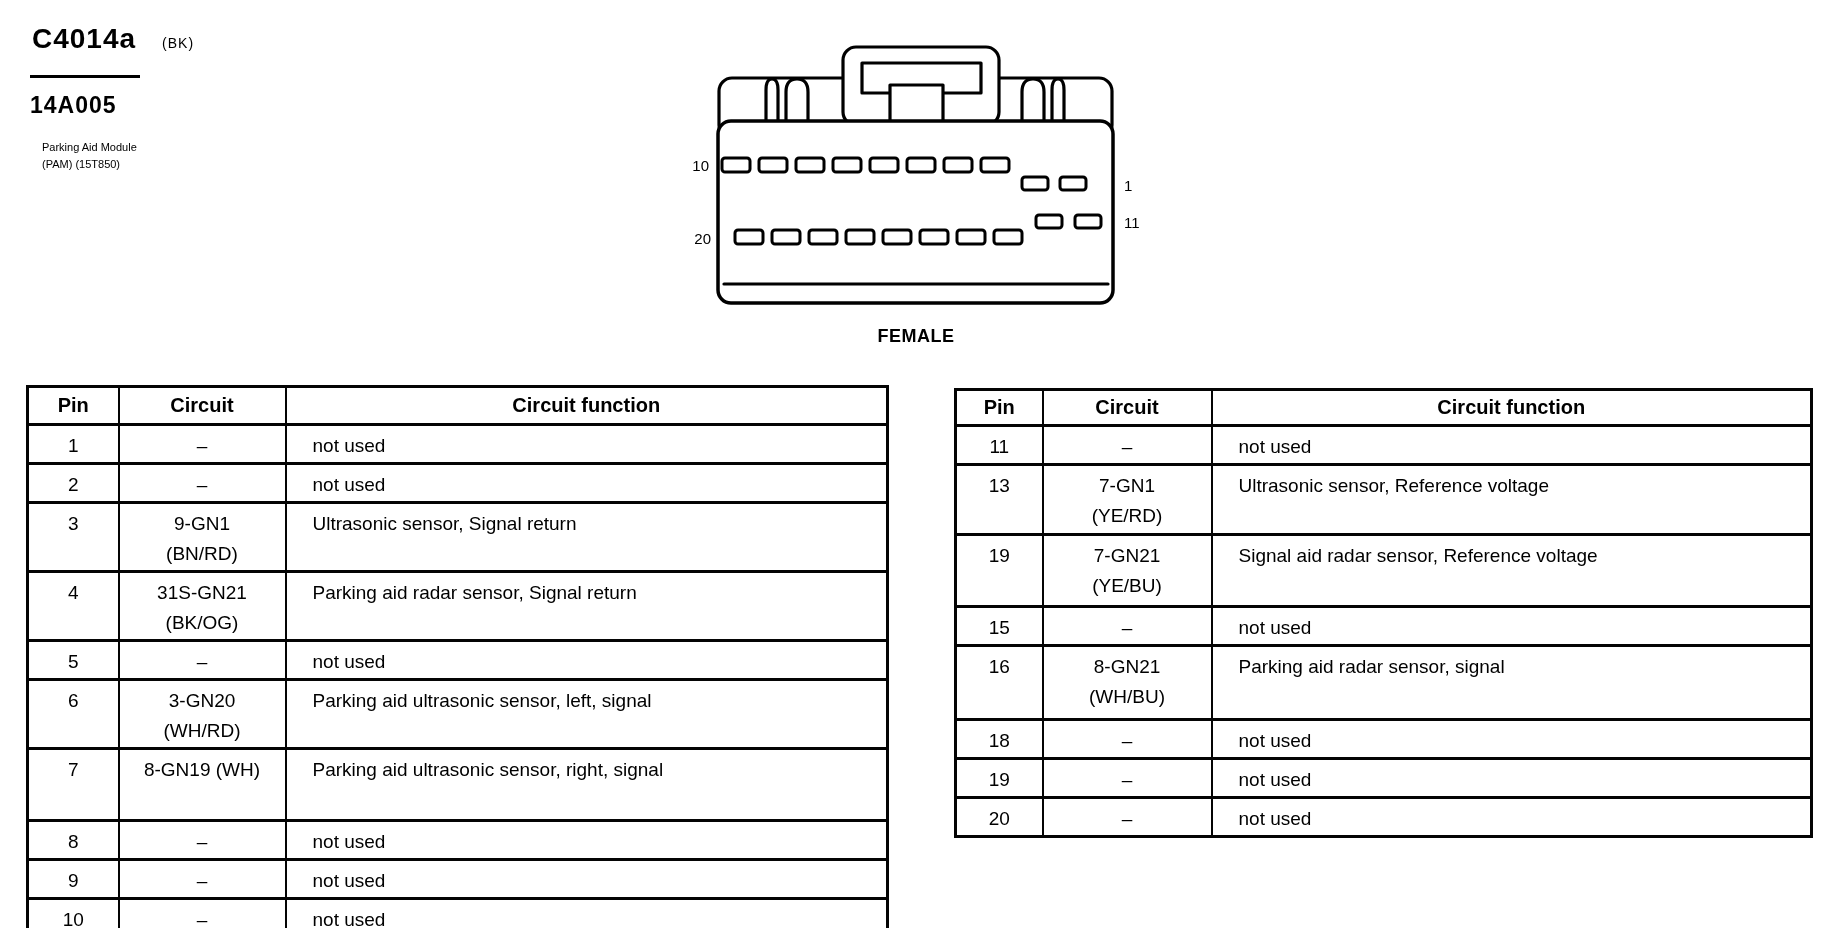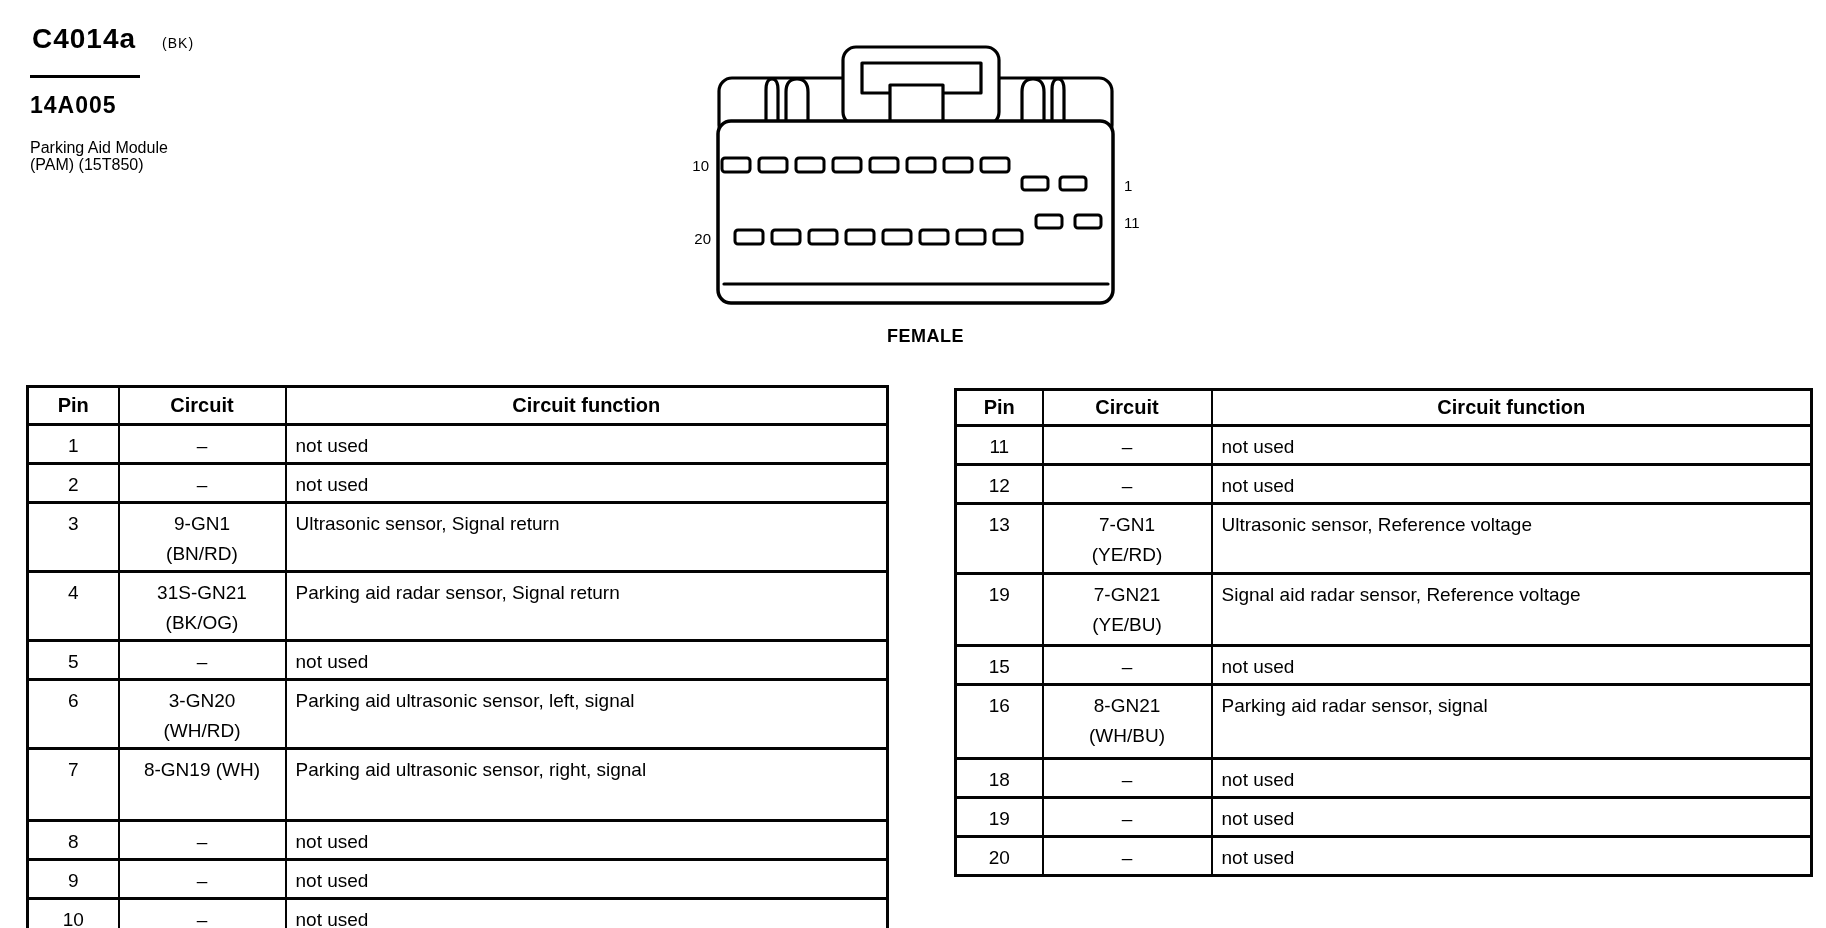--- a/index.html
+++ b/index.html
@@ -10,26 +10,26 @@
     -webkit-font-smoothing:antialiased;
   }
   
   .doc-header{position:absolute;left:30px;top:24px;}
   .connector-id{
     display:inline-block;font-size:28px;font-weight:bold;letter-spacing:1px;
     border-bottom:3px solid #000;padding:0 4px 21px 2px;line-height:30px;
   }
   .color-code{font-size:14px;font-weight:normal;margin-left:22px;letter-spacing:1px;}
   .part-number{font-size:23px;font-weight:bold;margin-top:14px;letter-spacing:1px;}
-  .component{margin-top:20px;font-size:16px;line-height:17px;}
+  .component{margin-top:20px;font-size:11px;line-height:17px;margin-left:12px;}
   
   .connector-svg{position:absolute;left:660px;top:40px;}
   .connector-svg *{vector-effect:none;}
   .female-label{
-    position:absolute;left:868px;top:326px;width:96px;text-align:right;
+    position:absolute;left:868px;top:326px;width:96px;text-align:center;
     font-size:18px;font-weight:bold;letter-spacing:0.5px;
   }
   
   table.pin-table{
     position:absolute;border-collapse:collapse;table-layout:fixed;
     background:#fff;border:3px solid #040404;
   }
   #table-left{left:26px;top:385px;width:860px;}
   #table-right{left:954px;top:388px;width:856px;}
   .pin-table th,.pin-table td{
@@ -37,21 +37,21 @@
     overflow:hidden;
   }
   .pin-table th{
     font-size:20px;font-weight:bold;text-align:center;vertical-align:middle;
     padding:2px 0;
   }
   #table-left thead tr{height:38px;}
   #table-right thead tr{height:36px;}
   .pin-cell{text-align:center;vertical-align:top;padding-top:5px;font-size:19px;line-height:30px;}
   .circuit-cell{text-align:center;vertical-align:top;padding-top:5px;font-size:19px;line-height:30px;}
-  .function-cell{text-align:left;vertical-align:top;padding:5px 8px 0 9px;font-size:19px;line-height:30px;}
+  .function-cell{text-align:left;vertical-align:top;padding:5px 8px 0 26px;font-size:19px;line-height:30px;}
   .circuit-line{display:block;}
 </style>
 </head>
 <body>
 
 <div class="doc-header">
   <div>
     <span class="connector-id">C4014a</span><span class="color-code">(BK)</span>
   </div>
   <div class="part-number">14A005</div>
@@ -222,27 +222,20 @@
     </tr>
   </thead>
   <tbody>
       <tr style="height: 39px;">
         <td class="pin-cell">11</td>
         <td class="circuit-cell">
           <span class="circuit-line">–</span>
         </td>
         <td class="function-cell">not used</td>
       </tr>
-      <tr style="height: 36px;">
-        <td class="pin-cell">12</td>
-        <td class="circuit-cell">
-          <span class="circuit-line">–</span>
-        </td>
-        <td class="function-cell">not used</td>
-      </tr>
       <tr style="height: 70px;">
         <td class="pin-cell">13</td>
         <td class="circuit-cell">
           <span class="circuit-line">7-GN1</span>
           <span class="circuit-line">(YE/RD)</span>
         </td>
         <td class="function-cell">Ultrasonic sensor, Reference voltage</td>
       </tr>
       <tr style="height: 72px;">
         <td class="pin-cell">19</td>

